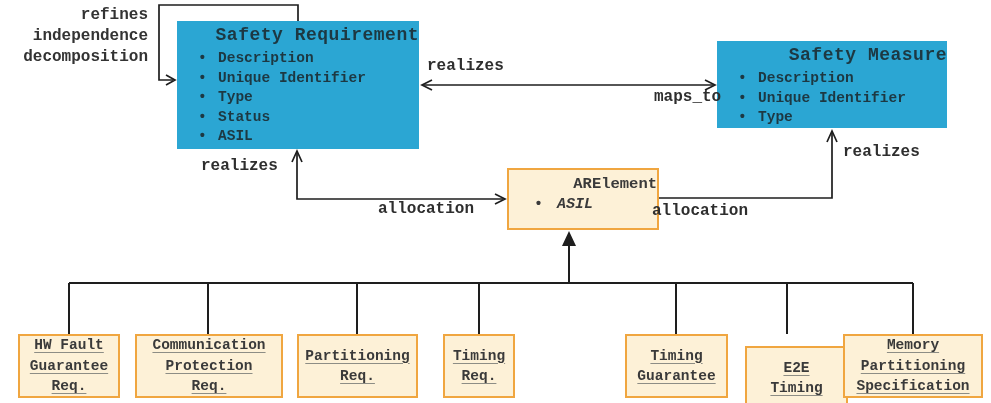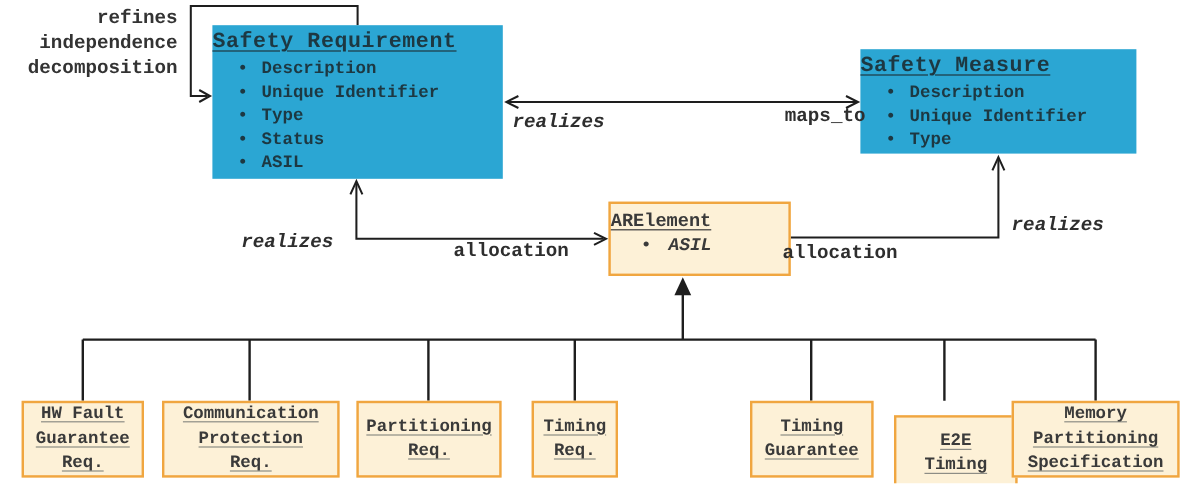--- a/index.html
+++ b/index.html
@@ -16,38 +16,38 @@
 
   .loop-labels{
     position:absolute;left:5px;top:5px;width:143px;
     text-align:right;font-size:16px;line-height:21px;color:#333;
   }
 
   .cls{
     position:absolute;background:#2ba6d3;color:#1d3842;box-sizing:border-box;
   }
   .cls-title{
-    text-align:left;font-size:18px;letter-spacing:.5px;
-    text-decoration:underline;text-underline-offset:3px;padding-top:4px;
+    text-align:right;font-size:18px;letter-spacing:.5px;
+    text-underline-offset:3px;padding-top:4px;
   }
   .attrs{list-style:none;margin:4px 0 0 0;padding:0;font-size:14.5px;line-height:19.5px;}
   .attrs li{position:relative;padding-left:41px;}
   .attrs li::before{content:"\2022";position:absolute;left:21px;}
 
   .are{
     position:absolute;background:#fdf1d7;border:2px solid #f0a640;box-sizing:border-box;
     color:#3a3a3a;
   }
   .are .cls-title{font-size:15.5px;padding-top:5px;letter-spacing:0;}
   .are .attrs{font-size:15px;margin-top:2px;}
   .are .attrs li{padding-left:48px;font-style:italic;}
   .are .attrs li::before{left:25px;font-style:normal;}
 
   .edge-label{position:absolute;font-size:16px;color:#2e2e2e;white-space:nowrap;}
-  .edge-label.it{font-style:italic;margin-top:36px;}
+  .edge-label.it{}
 
   .sub{
     position:absolute;background:#fdf1d7;border:2px solid #f0a640;box-sizing:border-box;
     display:flex;flex-direction:column;align-items:center;justify-content:center;
     text-align:center;font-size:14.5px;line-height:20.5px;color:#3a3a3a;
   }
   .sub span{text-decoration:underline;text-decoration-color:#8d8d85;text-underline-offset:3px;}
 </style>
 </head>
 <body>

